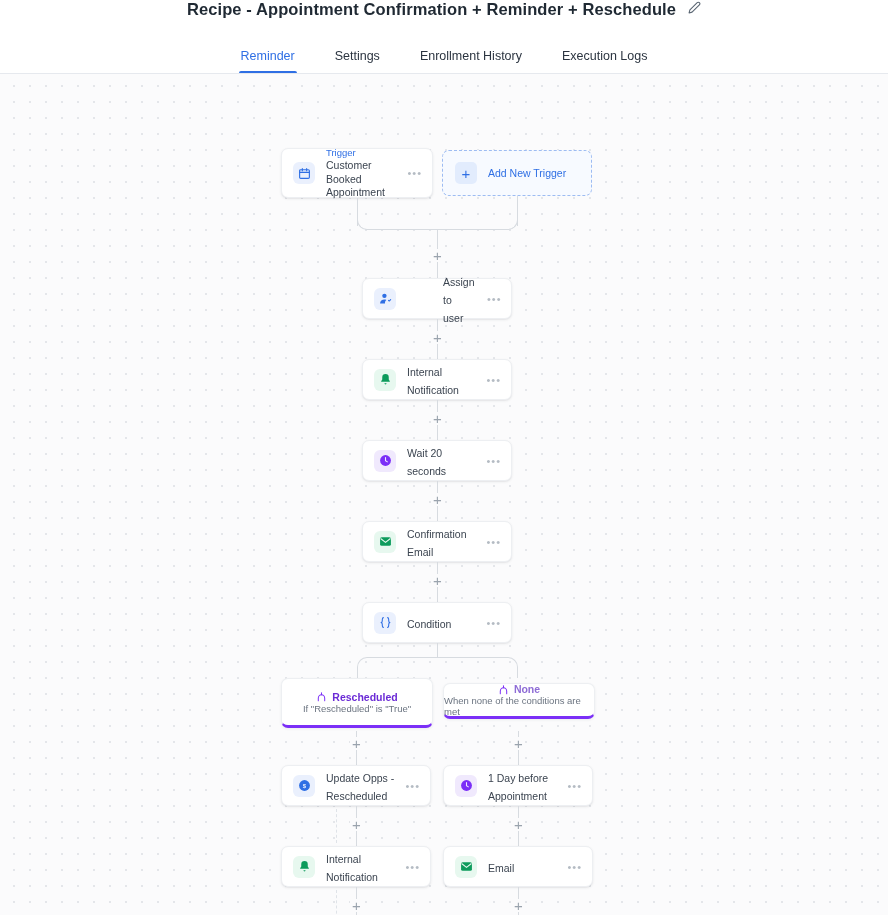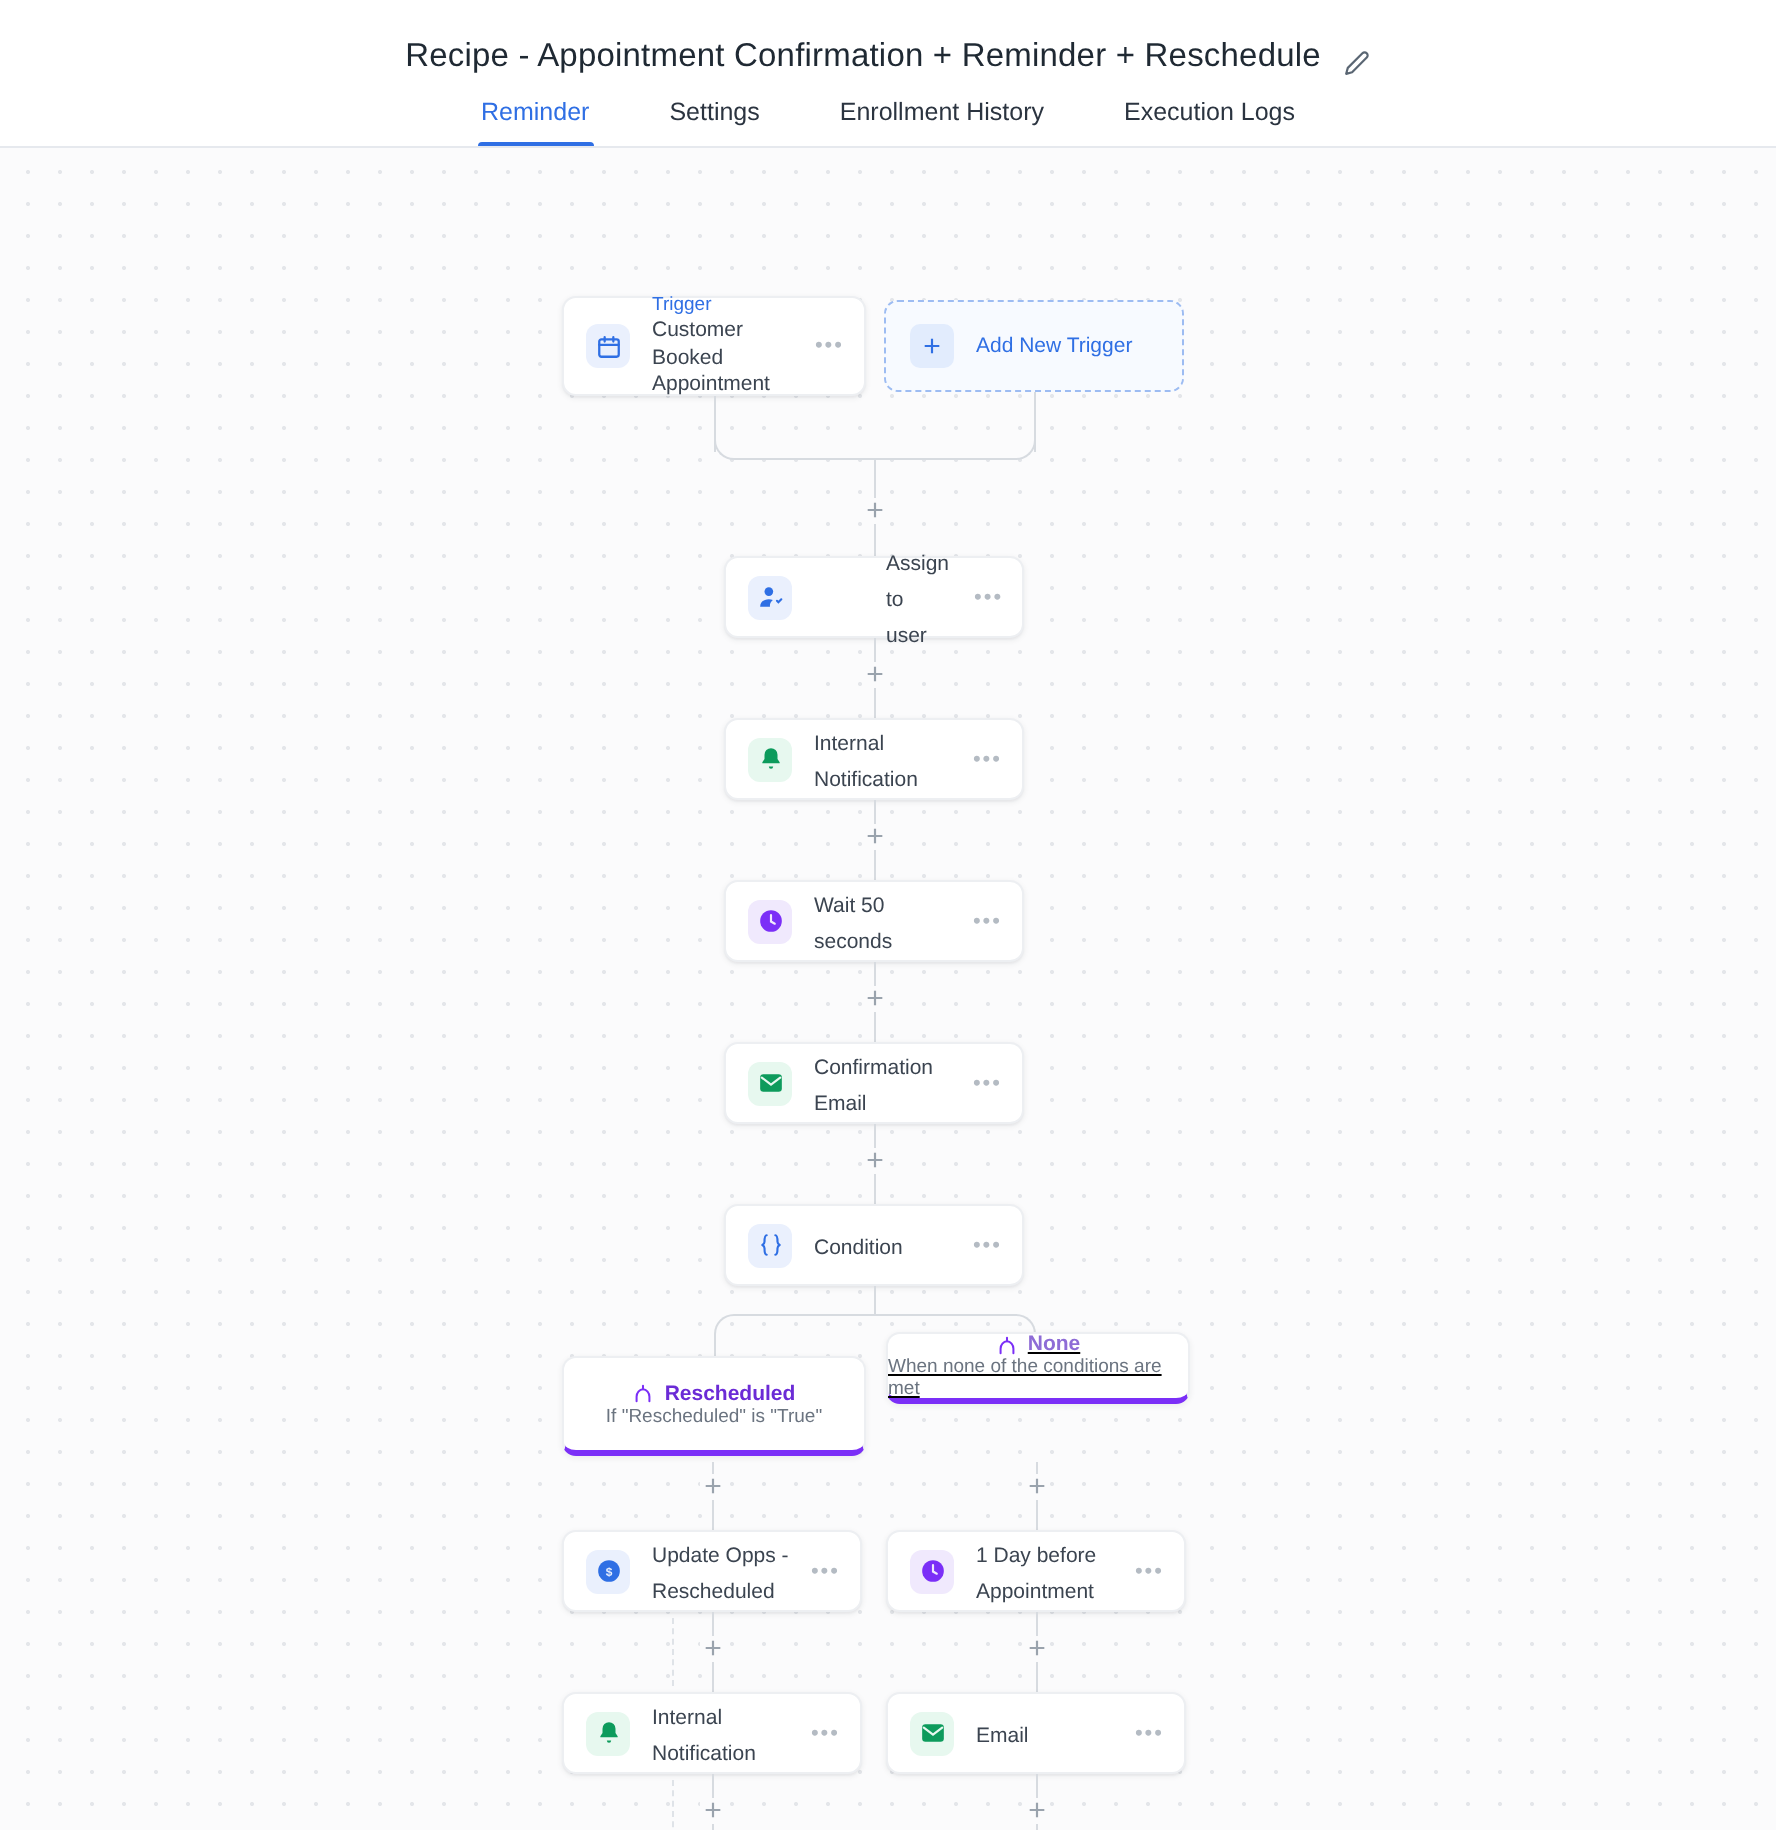--- a/index.html
+++ b/index.html
@@ -6,23 +6,24 @@
   html, body {
     width: 888px; height: 915px;
     font-family: "Liberation Sans", sans-serif;
     background: #ffffff;
     overflow: hidden;
   }
 
   
   .header {
     height: 38px;
-    display: flex; align-items: flex-end; justify-content: center;
+    display: flex; align-items: flex-start; justify-content: center;
     background: #ffffff;
     position: relative;
+    font-weight: bold;
   }
   .header-title {
     font-size: 16.5px;
     color: #1f2933;
     letter-spacing: .1px;
   }
   .edit-icon {
     margin-left: 11px;
     width: 14px; height: 14px;
     display: inline-flex; align-items: center; justify-content: center;
@@ -254,21 +255,21 @@
     <div class="vline" style="left:437px; top:326px; height:45px;"></div>
     <div class="plus" style="left:431px; top:338px;">+</div>
 
     <div class="node" style="left:362px; top:366px; width:150px; height:41px;">
       <span class="node-icon ic-purple">
         <svg width="13" height="13" viewBox="0 0 24 24" fill="currentColor">
           <circle cx="12" cy="12" r="10"></circle>
             <path d="M12 6.5v6l3.5 2" stroke="#f0e9fd" stroke-width="2" fill="none" stroke-linecap="round"></path>
         </svg>
       </span>
-      <span class="node-body"><span class="node-label">Wait 50 seconds</span></span>
+      <span class="node-body"><span class="node-label">Wait 20 seconds</span></span>
       <span class="dots">•••</span>
     </div>
     <div class="vline" style="left:437px; top:407px; height:45px;"></div>
     <div class="plus" style="left:431px; top:419px;">+</div>
 
     <div class="node" style="left:362px; top:447px; width:150px; height:41px;">
       <span class="node-icon ic-green">
         <svg width="13" height="13" viewBox="0 0 24 24" fill="currentColor">
           <rect x="2" y="4" width="20" height="16" rx="3"></rect>
             <path d="M3.5 7l8.5 6.5L20.5 7" stroke="#e7f8ef" stroke-width="2" fill="none" stroke-linecap="round"></path>
@@ -302,21 +303,21 @@
           <svg width="11" height="11" viewBox="0 0 24 24" fill="none" stroke="currentColor" stroke-width="2.2" stroke-linecap="round">
             <path d="M5 21V16c0-4 3-8 7-8s7 4 7 8v5"></path>
               <path d="M12 8V4"></path>
           </svg>
         </span>
         <span class="branch-name">Rescheduled</span>
       </span>
       <span class="branch-desc">If "Rescheduled" is "True"</span>
     </div>
 
-    <div class="branch" style="left:443px; top:592px; width:152px; height:36px;text-decoration:underline;">
+    <div class="branch" style="left:443px; top:609px; width:152px; height:36px;">
       <span class="branch-head">
         <span class="fork-icon">
           <svg width="11" height="11" viewBox="0 0 24 24" fill="none" stroke="currentColor" stroke-width="2.2" stroke-linecap="round">
             <path d="M5 21V16c0-4 3-8 7-8s7 4 7 8v5"></path>
               <path d="M12 8V4"></path>
           </svg>
         </span>
         <span class="branch-name muted">None</span>
       </span>
       <span class="branch-desc">When none of the conditions are met</span>

